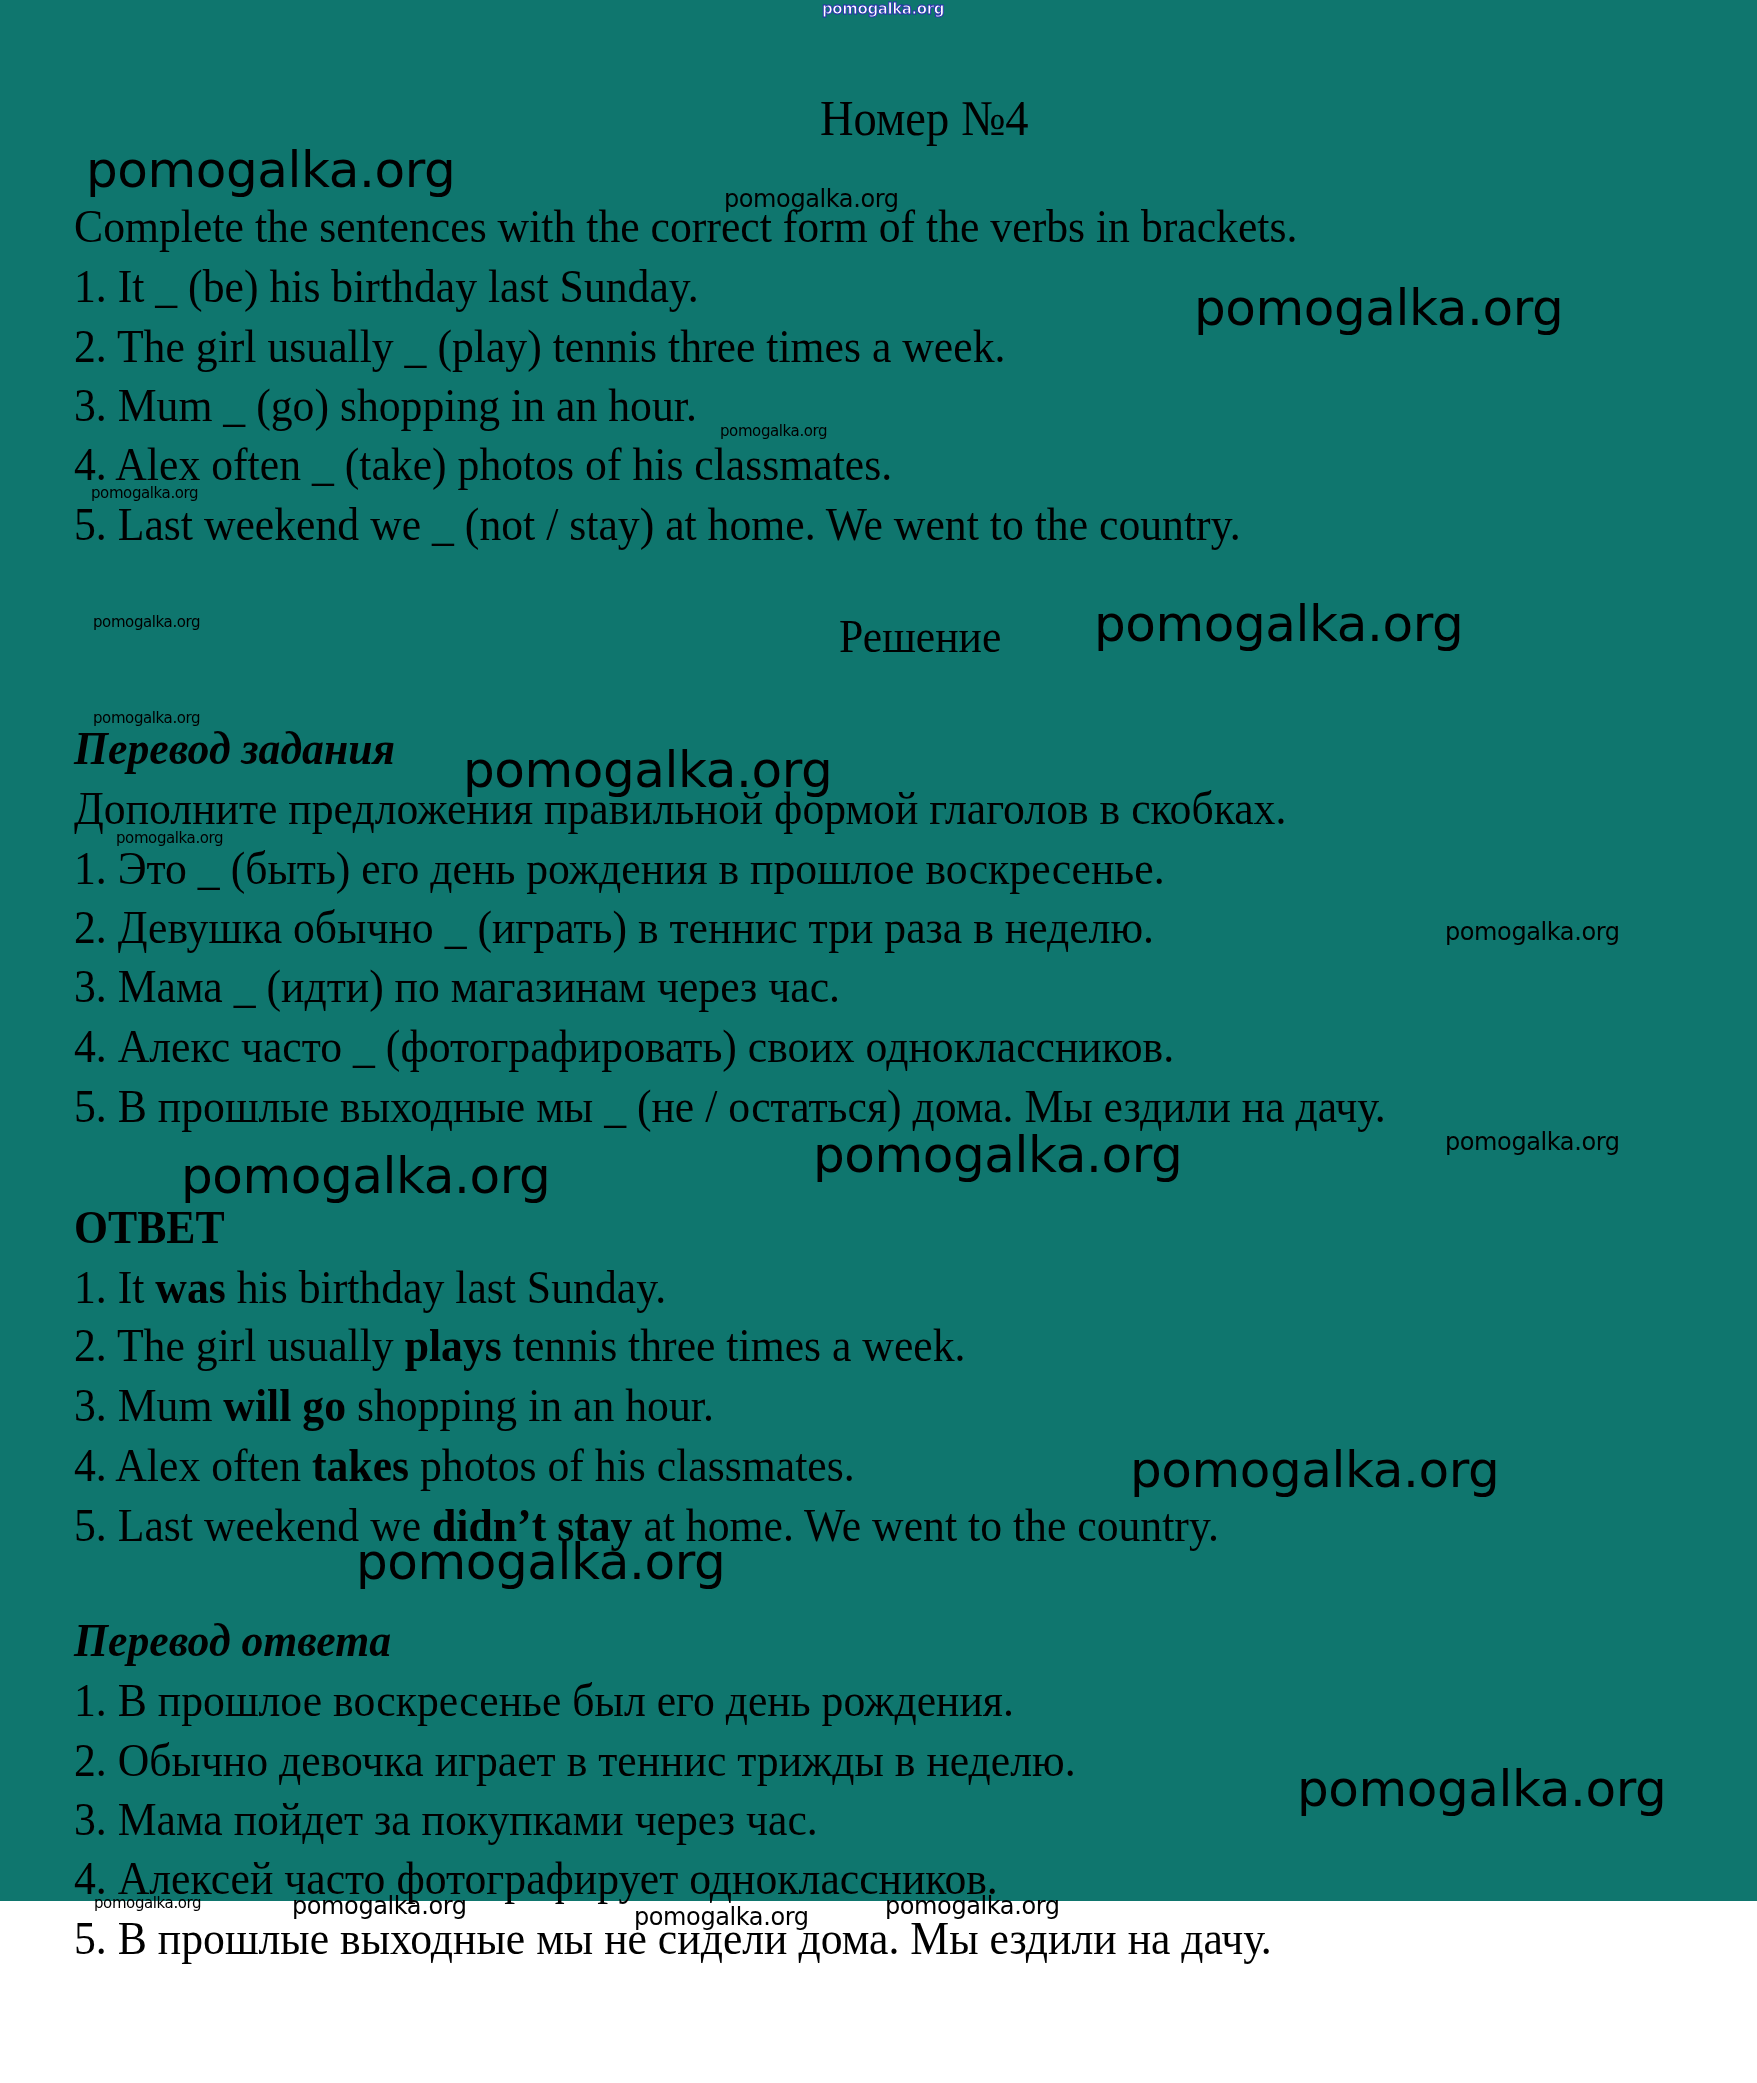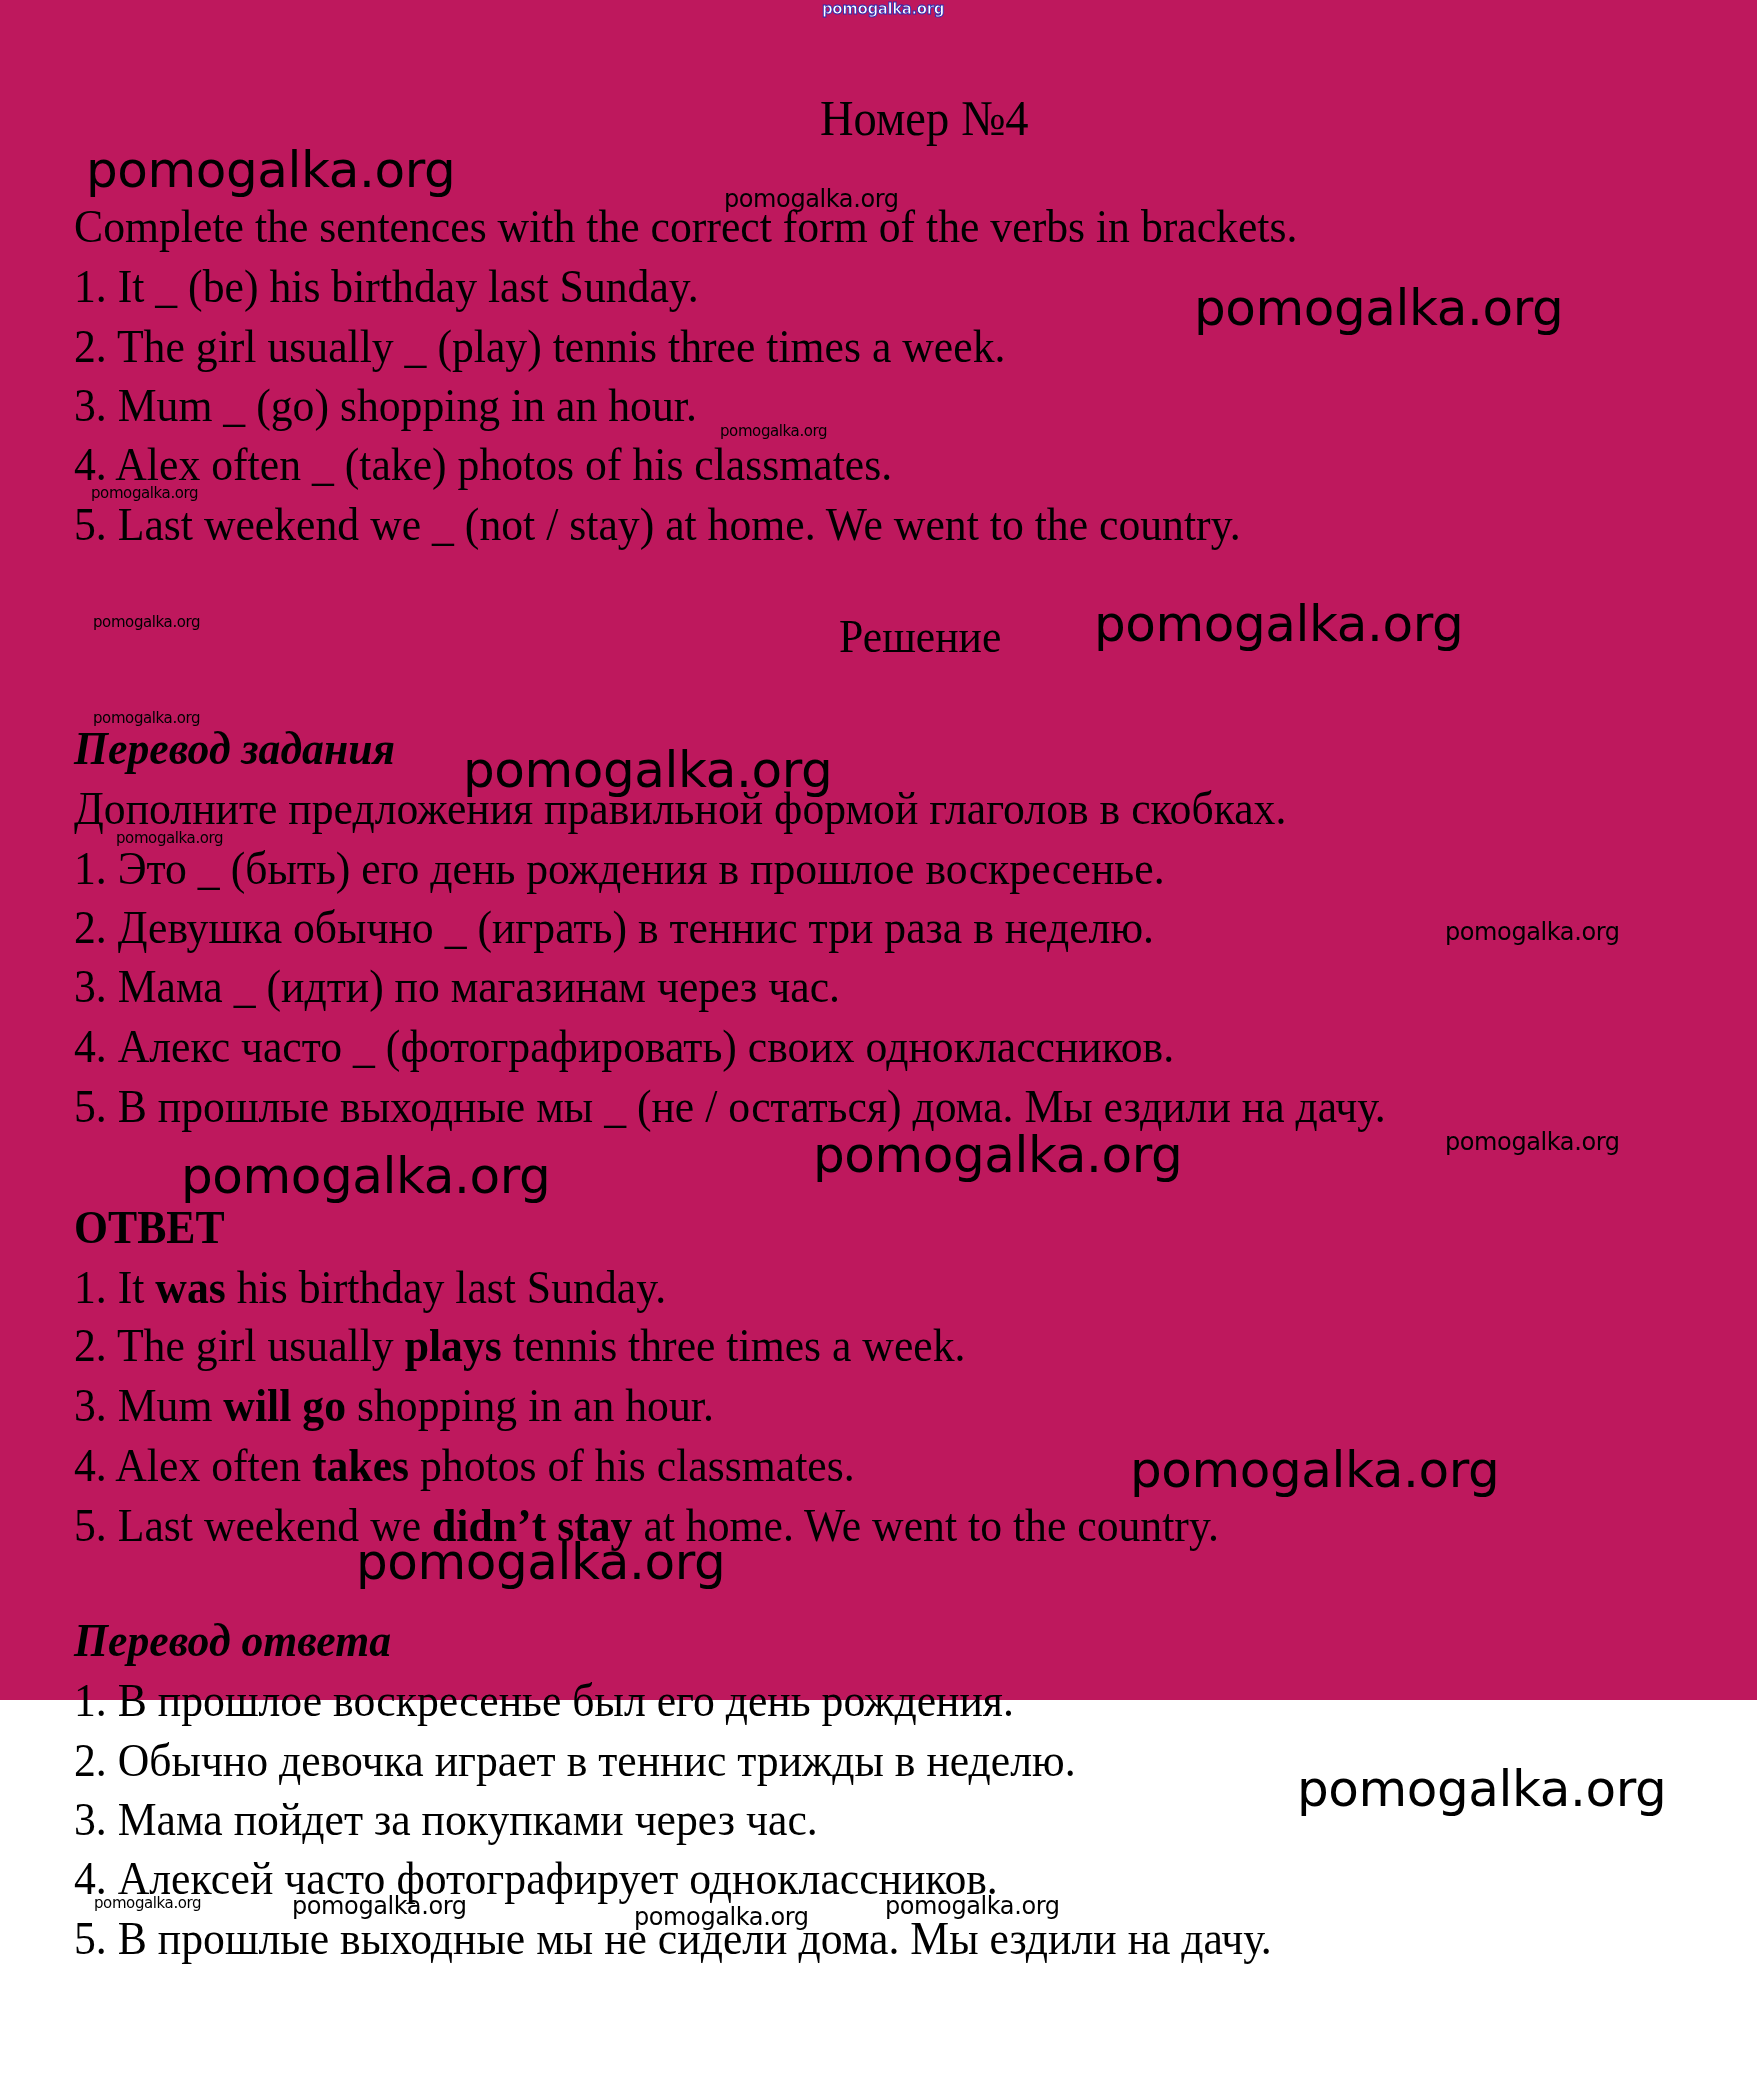--- a/index.html
+++ b/index.html
@@ -1,17 +1,17 @@
 <!DOCTYPE html>
 <html style="font-size:14.3px"><head>
 <meta charset="utf-8">
 <style>
   html, body { margin:0; padding:0; background:#ffffff; }
   body { width:1757px; height:2083px; position:relative; overflow:hidden; }
-  .page { position:absolute; left:0; top:0; width:1757px; height:1700px; background:#be185d; }
+  .page { position:absolute; left:0; top:0; width:1757px; height:1901px; background:#0f766e; }
   .line {
     position:absolute; left:74px; white-space:nowrap;
     font-family:"Liberation Serif", "DejaVu Serif", serif;
     font-size:47px; line-height:1; color:#000;
     transform-origin:left top; transform:scaleX(0.93);
   }
   .center-title { font-size:50px; }
   .heading-italic { font-style:italic; font-weight:bold; }
   .heading-bold { font-weight:bold; }
   .bold { font-weight:bold; }

